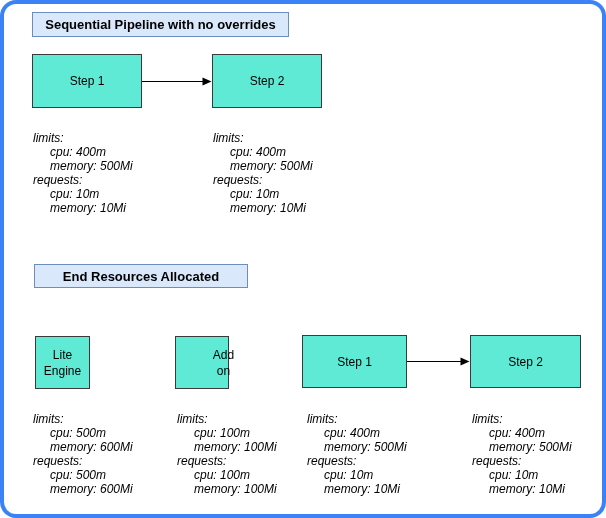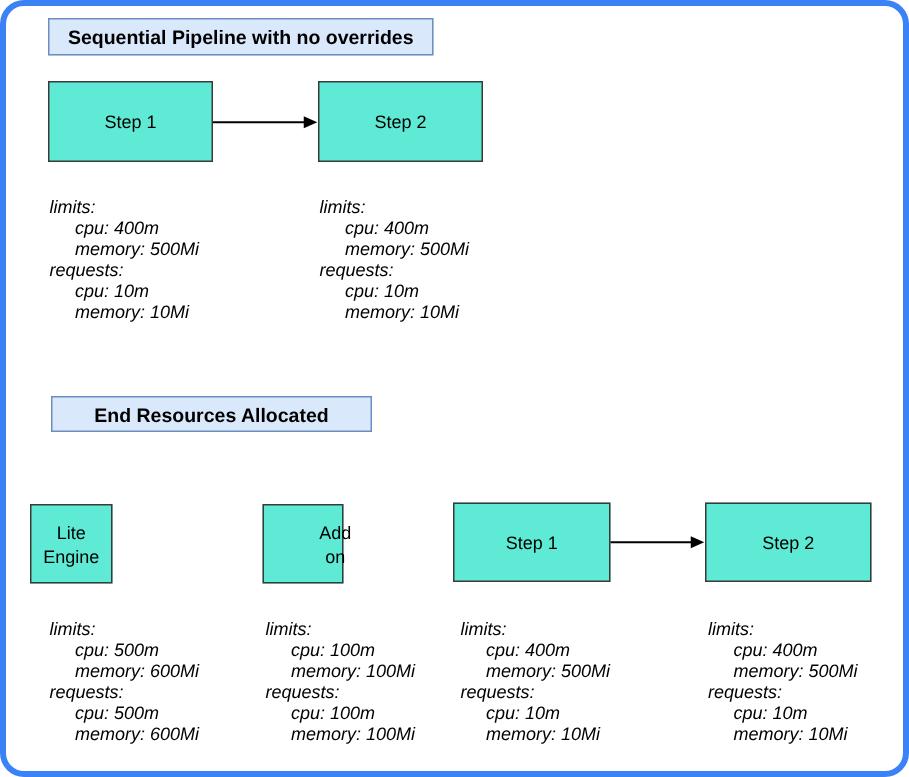--- a/index.html
+++ b/index.html
@@ -80,21 +80,21 @@
     <div class="rline ind">memory: 500Mi</div>
     <div class="rline">requests:</div>
     <div class="rline ind">cpu: 10m</div>
     <div class="rline ind">memory: 10Mi</div>
   </div>
 
   <div class="title-box" style="left:34px; top:264px; width:214px; height:24px;">
     <span>End Resources Allocated</span>
   </div>
 
-  <div class="node" style="left:20px; top:336px; width:55px; height:53px;">
+  <div class="node" style="left:35px; top:336px; width:55px; height:53px;">
     <span>Lite Engine</span>
   </div>
 
   <div class="node" style="left:175px; top:336px; width:54px; height:53px;padding-left:46px;">
     <span>Add on</span>
   </div>
 
   <div class="node" style="left:302px; top:335px; width:105px; height:53px;">
     <span>Step 1</span>
   </div>

